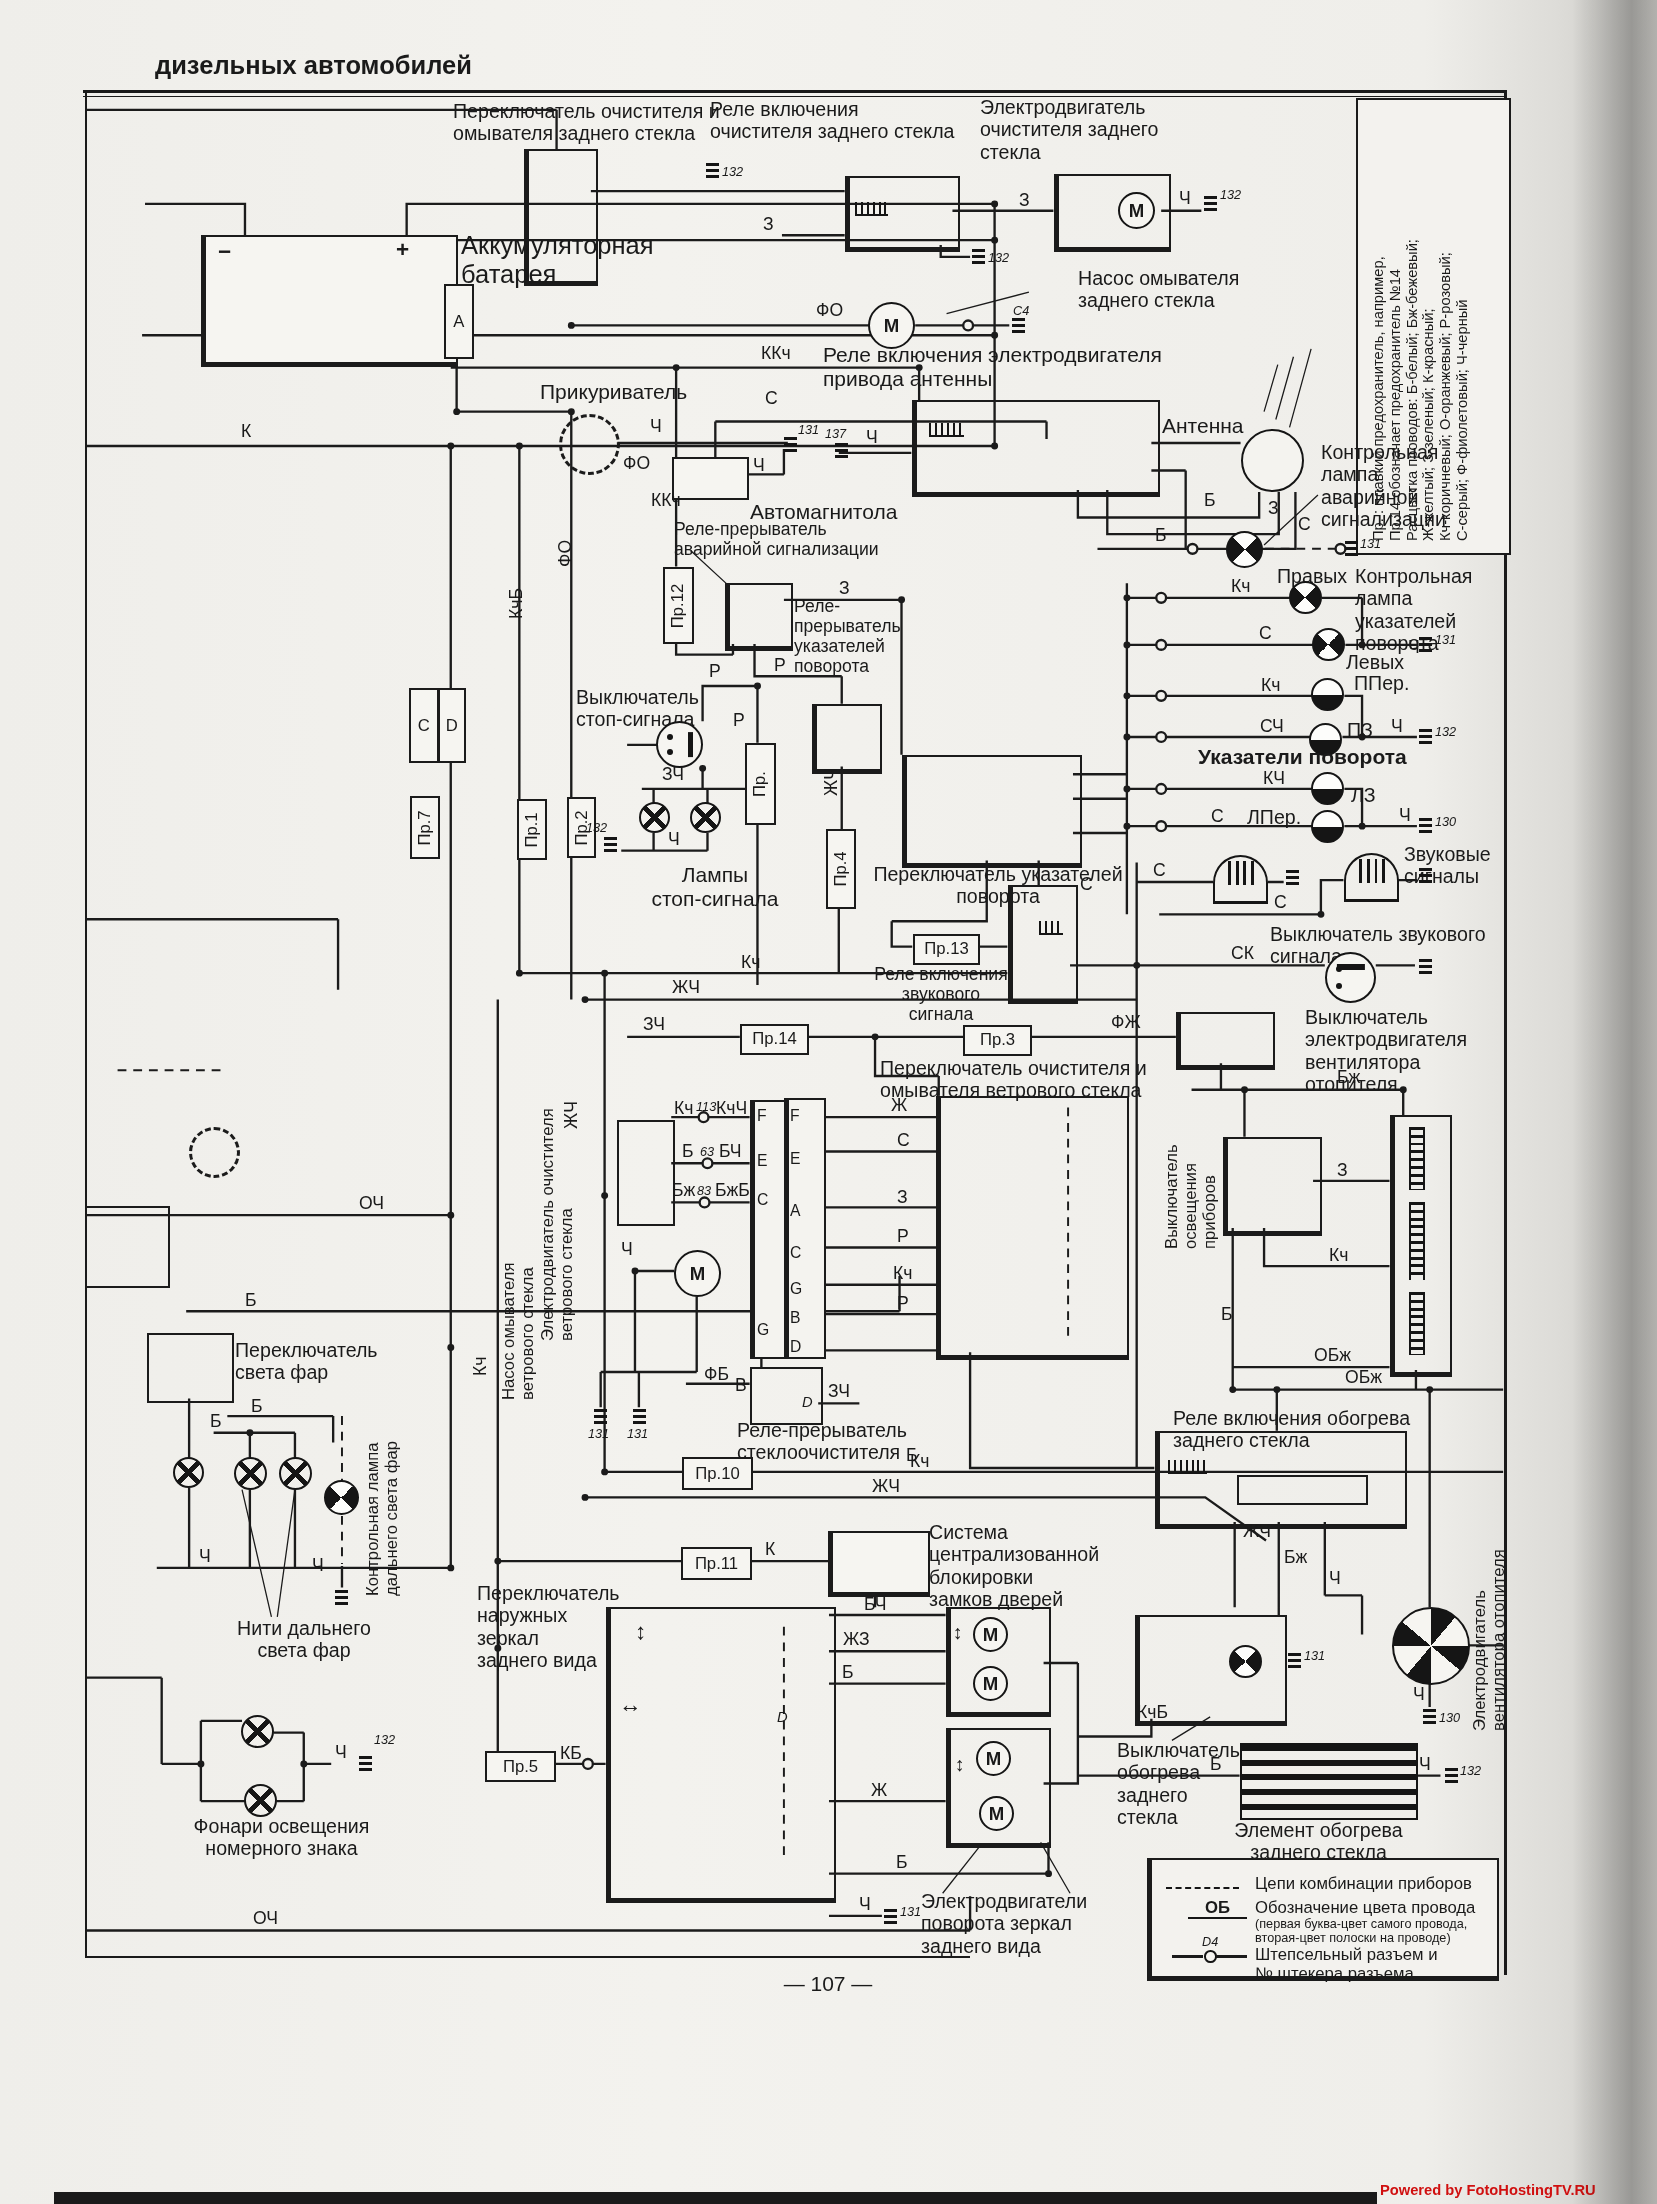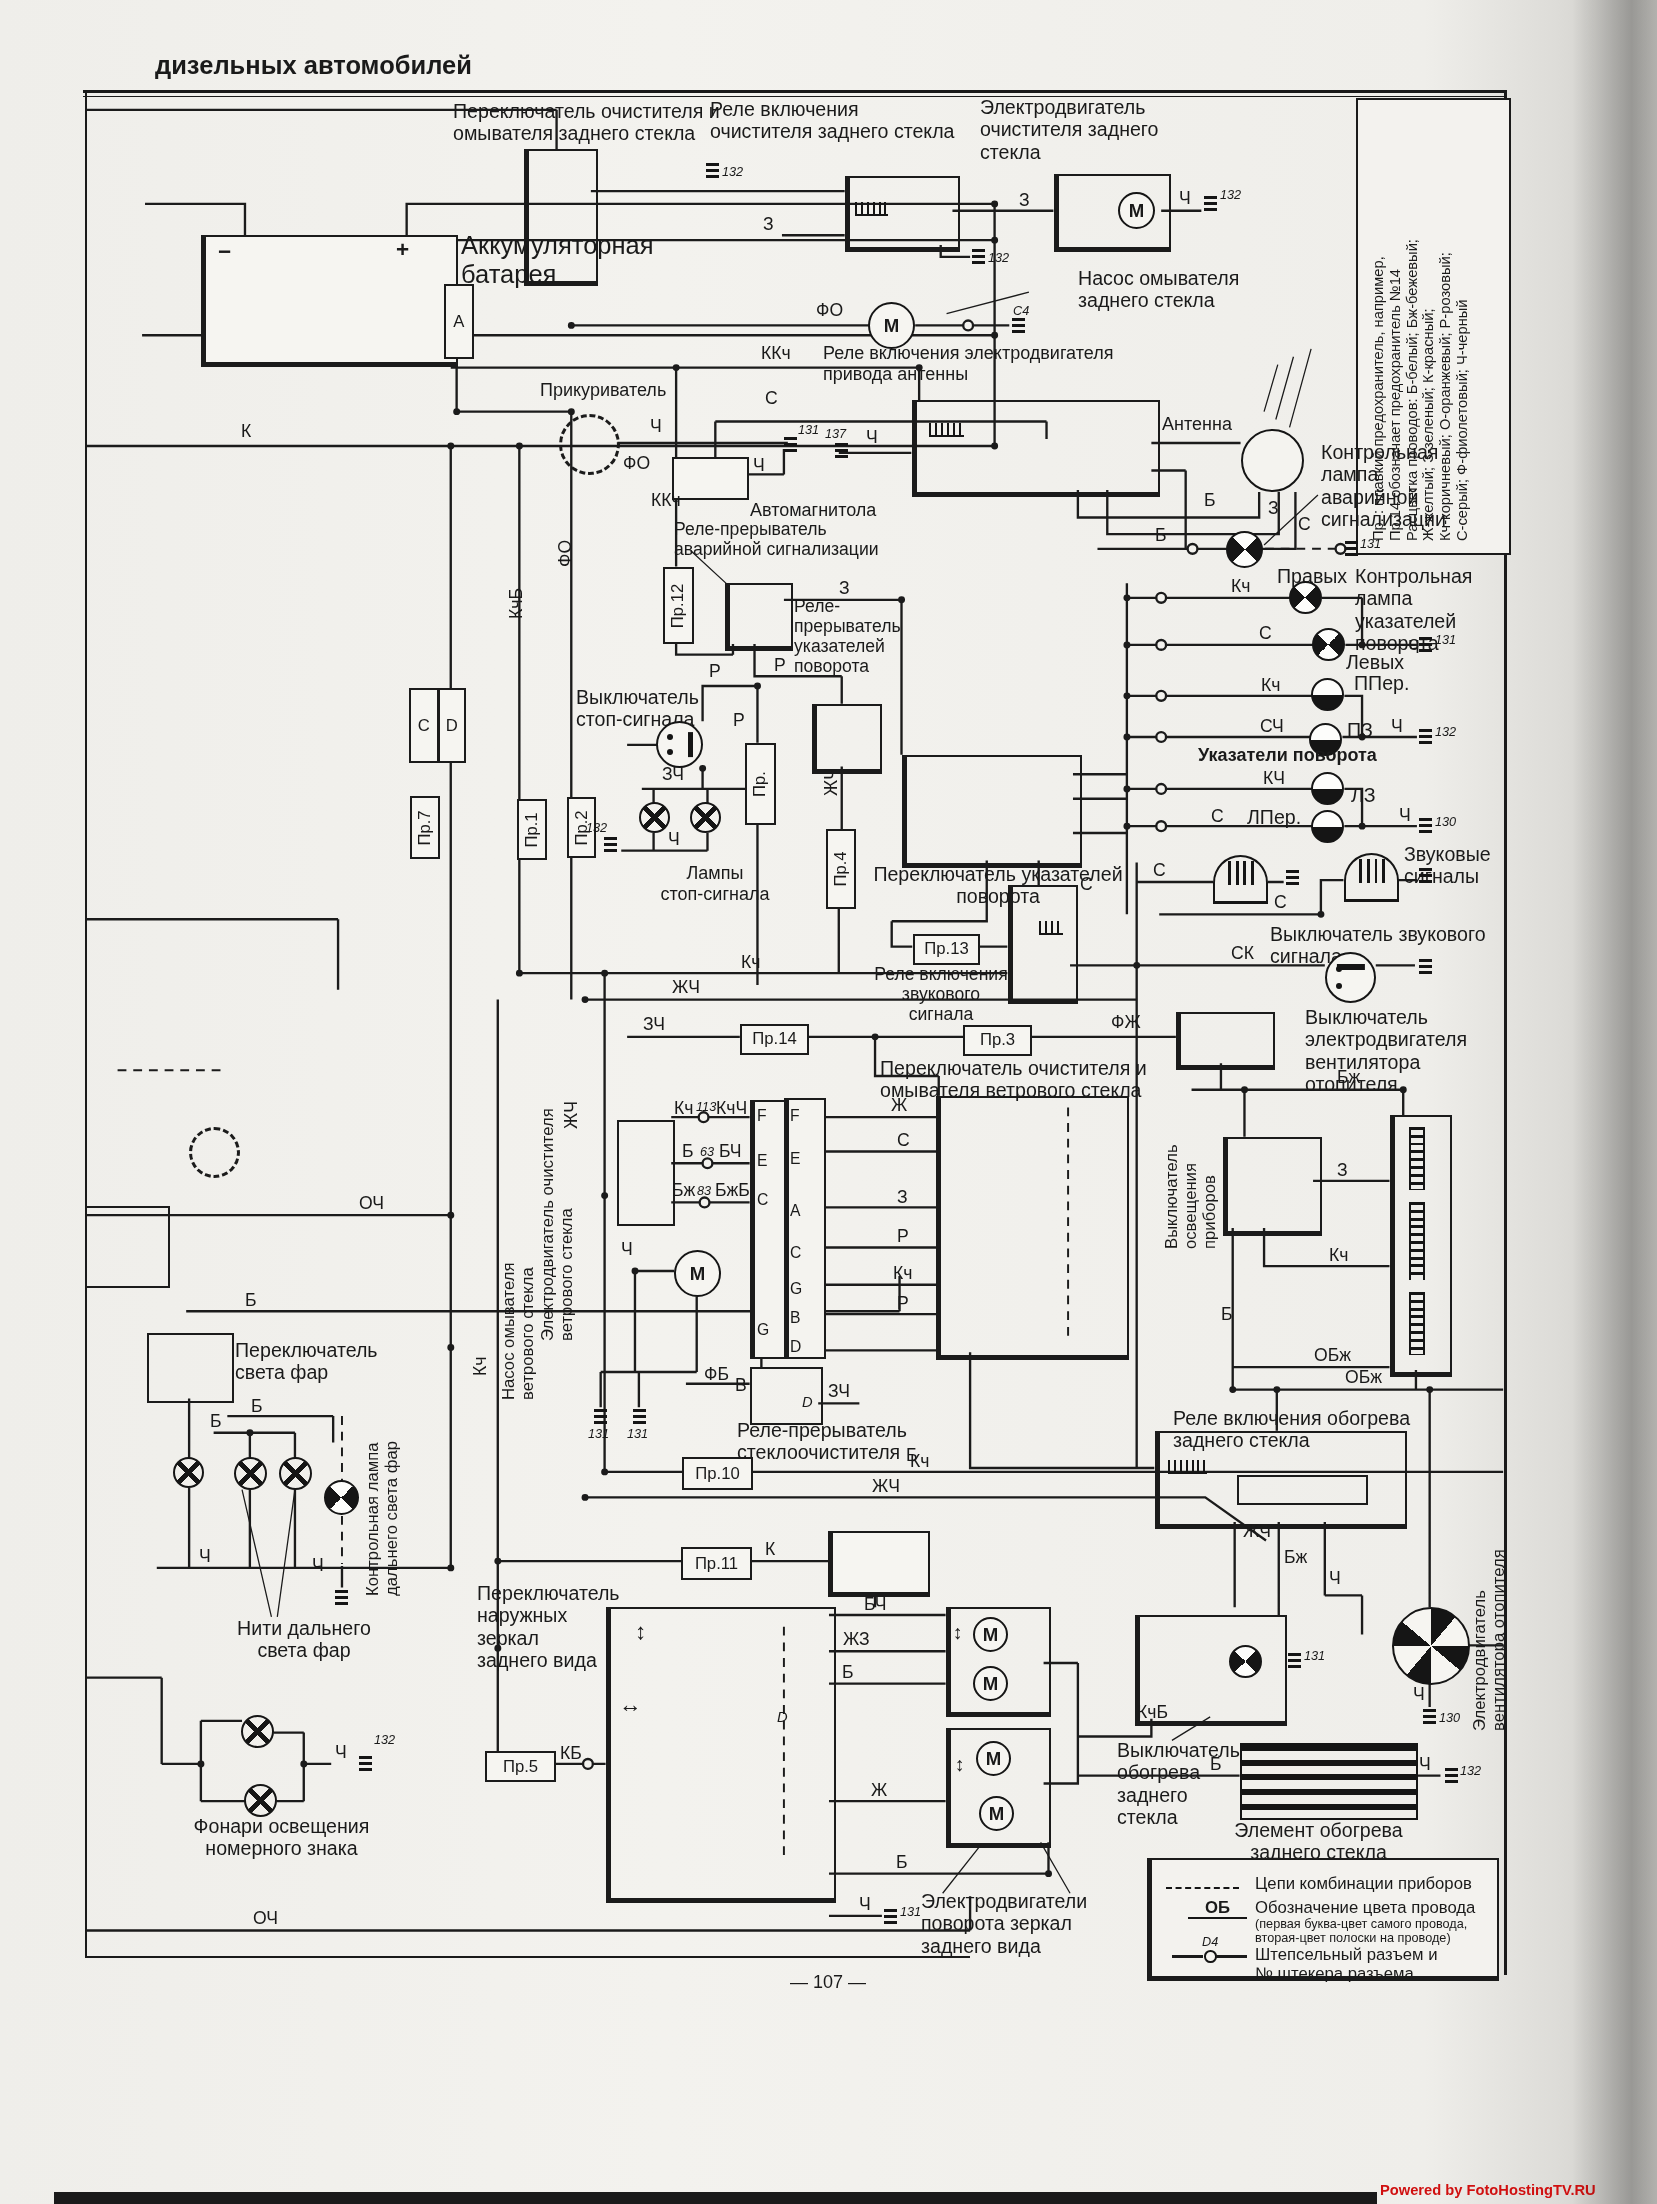--- a/index.html
+++ b/index.html
@@ -1,21 +1,21 @@
 <!DOCTYPE html>
 <html><head>
 <meta charset="utf-8">
 <style>
   html,body{margin:0;padding:0;background:#8b8b89;}
   #sheet{position:relative;width:1657px;height:2204px;margin:0 auto;
     background:linear-gradient(90deg,#efeeea 0%,#f3f2ee 40%,#efeeea 86%,#dddcd8 94%,#c6c5c1 100%);
     font-family:"Liberation Sans",sans-serif;color:#1a1a1a;overflow:hidden;}
   .lbl{position:absolute;white-space:pre-line;font-size:17.6px;line-height:1.14;color:#1a1a1a;}
   .f13{font-size:12.7px}.f15{font-size:14.7px}.f16{font-size:15.7px}.f17{font-size:16.7px}
-  .f20{font-size:19.6px}.f21{font-size:18px}.f23{font-size:22.5px}.f26{font-size:25.5px}
+  .f20{font-size:19.6px}.f21{font-size:21px}.f23{font-size:22.5px}.f26{font-size:25.5px}
   .b{font-weight:bold}.i{font-style:italic}.ctr{text-align:center}
   .vt{transform:rotate(-90deg);transform-origin:0 0;}
   .box{position:absolute;border:2.9px solid #1b1b1b;border-left-width:5.9px;border-bottom-width:5.9px;background:transparent;}
   .thin{border-width:2px !important}
   .fuse{position:absolute;border:2.5px solid #1b1b1b;background:#f6f5f1;display:flex;align-items:center;justify-content:center;font-size:16.7px;}
   .fuse>span{white-space:nowrap}
   .fusev>span{transform:rotate(-90deg)}
   .lamp{position:absolute;border:2.9px solid #151515;border-radius:50%;box-sizing:border-box;
     background:linear-gradient(45deg,transparent 44%,#151515 44%,#151515 56%,transparent 56%),
                linear-gradient(-45deg,transparent 44%,#151515 44%,#151515 56%,transparent 56%);}
@@ -487,20 +487,24 @@
   <span class="gnd" style="left:1445px;top:1768px"></span>
   <span class="lbl f13 i" style="left:1460px;top:1764px">132</span>
   <div class="lbl f20 ctr" style="left:1206px;top:1819px;width:225px">Элемент обогрева
 заднего стекла</div>
 
   <div class="fuse" style="left:681px;top:1547px;width:67px;height:29px">
       <span>Пр.11</span>
     </div>
   <span class="lbl" style="left:765px;top:1539px">К</span>
   <div class="box" style="left:828px;top:1531px;width:95px;height:59px;background:#f6f5f1"></div>
+  <div class="lbl f20" style="left:929px;top:1521px;width:196px">Система
+централизованной
+блокировки
+замков дверей</div>
 
   <div class="lbl f20" style="left:477px;top:1582px;width:186px">Переключатель
 наружных
 зеркал
 заднего вида</div>
   <div class="box" style="left:606px;top:1607px;width:223px;height:289px"></div>
   <span class="lbl f23" style="left:635px;top:1619px">↕</span>
   <span class="lbl f23" style="left:619px;top:1692px">↔</span>
   <span class="lbl f15 i" style="left:777px;top:1709px">D</span>
   <div class="fuse" style="left:485px;top:1751px;width:67px;height:27.4px">

